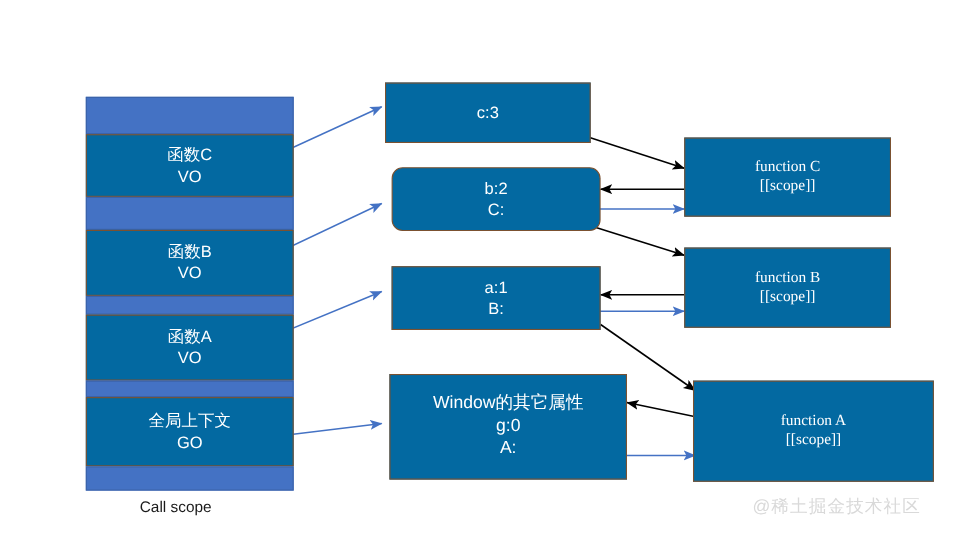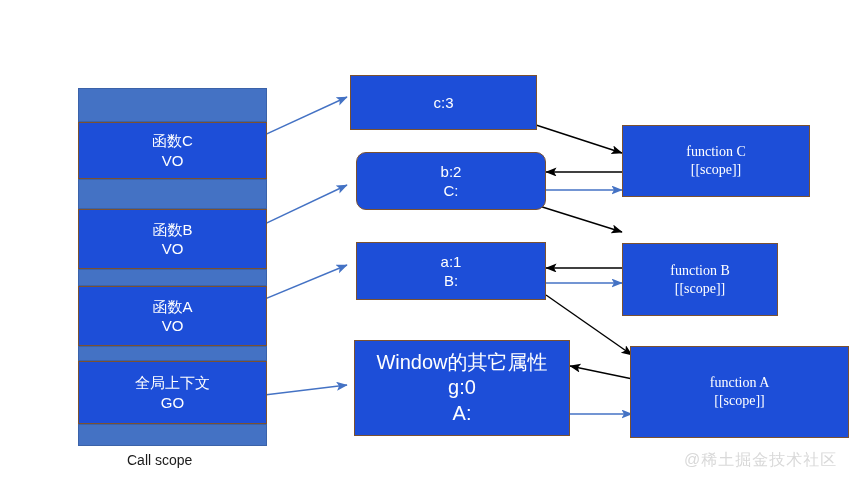--- a/index.html
+++ b/index.html
@@ -30,39 +30,39 @@
     box-sizing: border-box;
     display: flex;
     flex-direction: column;
     align-items: center;
     justify-content: center;
     color: #ffffff;
     text-align: center;
     line-height: 1.28;
   }
   .box.orange {
-    background: #1d4ed8;
+    background: #0369a1;
     border: 1px solid #7B5130;
   }
   .box.blue {
     background: #4472C4;
     border: 1px solid #3B62A8;
   }
   .stack-cell {
     font-size: 15px;
   }
   .mid-box {
     font-size: 15px;
   }
   .right-box {
     font-size: 14px;
     font-family: Liberation Serif, serif;
   }
   .big-box {
-    font-size: 20px;
+    font-size: 16px;
   }
   .plain-label {
     position: absolute;
     color: #1a1a1a;
     font-size: 14px;
     white-space: nowrap;
   }
   .watermark {
     position: absolute;
     color: #d9d9d9;
@@ -157,21 +157,21 @@
     <span class="line-row">Window的其它属性</span>
     <span class="line-row">g:0</span>
     <span class="line-row">A:</span>
   </div>
 
   <div class="box orange right-box" style="left:622px; top:125px; width:188px; height:72px;">
     <span class="line-row">function C</span>
     <span class="line-row">[[scope]]</span>
   </div>
 
-  <div class="box orange right-box" style="left:622px; top:243px; width:156px; height:73px;">
+  <div class="box orange right-box" style="left:622px; top:225px; width:188px; height:73px;">
     <span class="line-row">function B</span>
     <span class="line-row">[[scope]]</span>
   </div>
 
   <div class="box orange right-box" style="left:630px; top:346px; width:219px; height:92px;">
     <span class="line-row">function A</span>
     <span class="line-row">[[scope]]</span>
   </div>
 
   <div class="watermark" style="left:684px; top:450px;">@稀土掘金技术社区</div>

